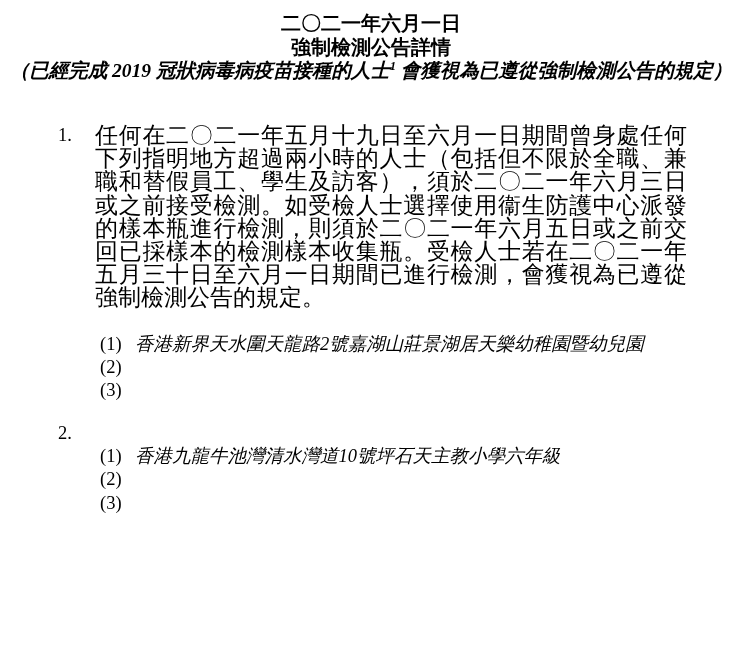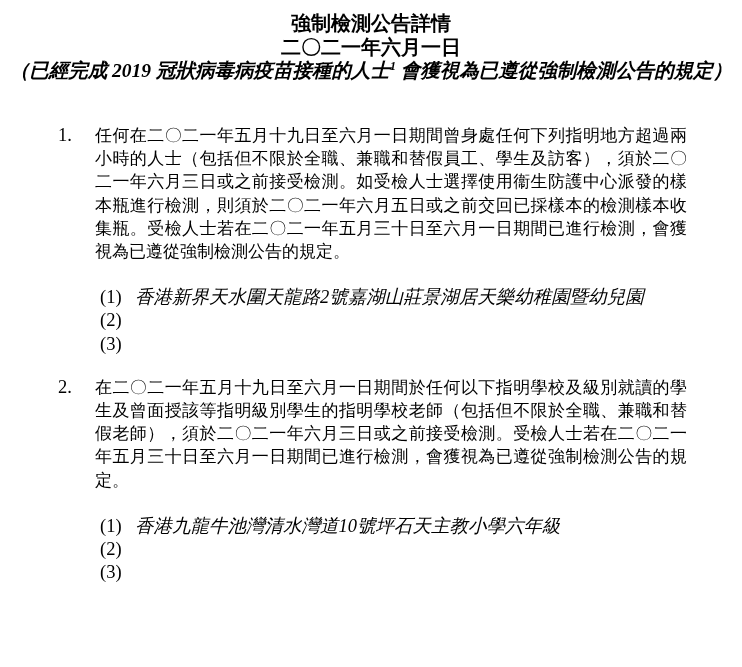--- a/index.html
+++ b/index.html
@@ -52,21 +52,21 @@
     flex: none;
     width: 37px;
     font-size: 18.5px;
     line-height: 23.2px;
   }
   .sec-content {
     flex: none;
     width: 592px;
   }
   .sec-body {
-    font-size: 17px;
+    font-size: 23px;
     line-height: 23.2px;
     text-align: justify;
     text-justify: inter-ideograph;
   }
   .sublist {
     margin-top: 23px;
     padding-left: 5px;
   }
   .subitem {
     display: flex;
@@ -84,22 +84,22 @@
     text-justify: inter-ideograph;
     font-style: italic;
   }
 </style>
 </head>
 <body>
 
 <div class="page">
 
   <div class="doc-header">
+    <div class="doc-title">二〇二一年六月一日</div>
     <div class="doc-title">強制檢測公告詳情</div>
-    <div class="doc-title">二〇二一年六月一日</div>
     <div class="doc-subtitle"><span>（已經完成 </span><span>2019</span><span> 冠狀病毒病疫苗接種的人士</span><span class="sup-note">1</span><span> 會獲視為已遵從強制檢測公告的規定）</span></div>
   </div>
 
   <div class="sections">
 
     <div class="section">
       <div class="sec-num">1.</div>
       <div class="sec-content">
         <div class="sec-body">任何在二〇二一年五月十九日至六月一日期間曾身處任何下列指明地方超過兩小時的人士（包括但不限於全職、兼職和替假員工、學生及訪客），須於二〇二一年六月三日或之前接受檢測。如受檢人士選擇使用衞生防護中心派發的樣本瓶進行檢測，則須於二〇二一年六月五日或之前交回已採樣本的檢測樣本收集瓶。受檢人士若在二〇二一年五月三十日至六月一日期間已進行檢測，會獲視為已遵從強制檢測公告的規定。</div>
         <div class="sublist">
@@ -113,21 +113,20 @@
           <div class="subitem">
             <span class="sub-num">(3)</span>
           </div>
         </div>
       </div>
     </div>
 
     <div class="section">
       <div class="sec-num">2.</div>
       <div class="sec-content">
-        <div class="sec-body">在二〇二一年五月十九日至六月一日期間於任何以下指明學校及級別就讀的學生及曾面授該等指明級別學生的指明學校老師（包括但不限於全職、兼職和替假老師），須於二〇二一年六月三日或之前接受檢測。受檢人士若在二〇二一年五月三十日至六月一日期間已進行檢測，會獲視為已遵從強制檢測公告的規定。</div>
         <div class="sublist">
           <div class="subitem">
             <span class="sub-num">(1)</span>
             <span class="sub-text">香港九龍牛池灣清水灣道10號坪石天主教小學六年級</span>
           </div>
           <div class="subitem">
             <span class="sub-num">(2)</span>
           </div>
           <div class="subitem">
             <span class="sub-num">(3)</span>

